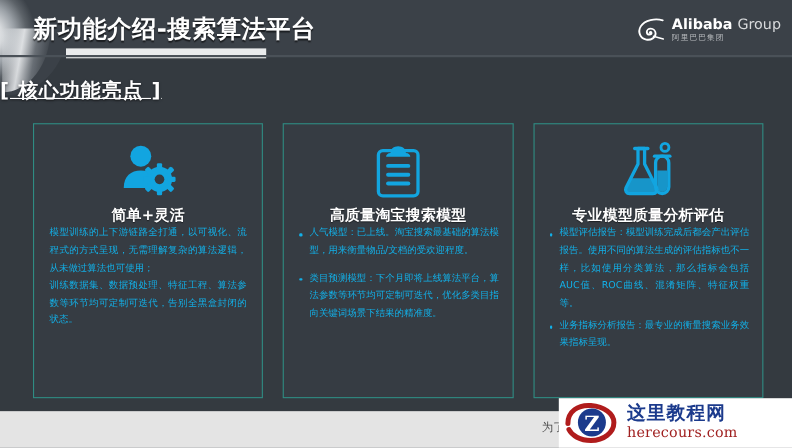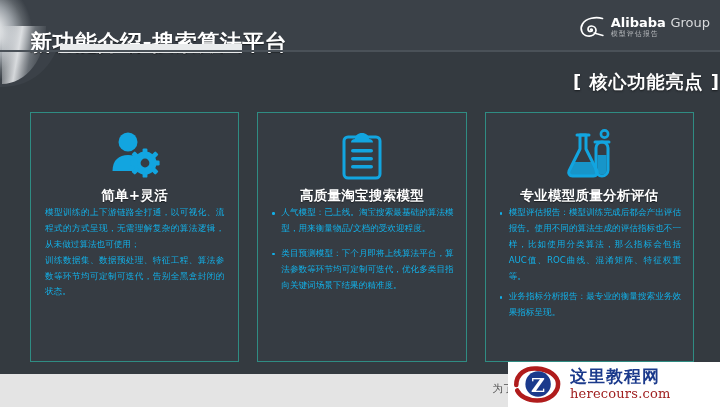--- a/index.html
+++ b/index.html
@@ -29,21 +29,21 @@
     background:radial-gradient(ellipse 52px 62px at 26% 46%, #f4f5f6 0%, #d6d9dc 22%, #9aa0a6 44%, #5c6268 64%, #3b4148 80%, #3b4148 100%);
     border-radius:0 0 60% 0;
     transform:rotate(-4deg);
   }
   .swoosh2{
     position:absolute; left:2px; top:26px; width:44px; height:58px;
     background:linear-gradient(100deg, rgba(255,255,255,.0) 0%, rgba(240,242,244,.85) 38%, rgba(150,156,162,.5) 62%, rgba(59,65,72,0) 88%);
     border-radius:0 0 100% 0;
   }
   .title {
-    position:absolute; left:30px; top:28px;
+    position:absolute; left:30px; top:12px;
     font-size:22px; font-weight:bold; color:#ffffff;
     letter-spacing:.5px;
     text-shadow:0 1px 1px rgba(0,0,0,.55);
     white-space:nowrap;
     text-align:right;
   }
   .title-underline {
     position:absolute; left:60px; top:44px; width:182px; height:9px;
     background:#e9ebec;
   }
@@ -51,24 +51,25 @@
     position:absolute; right:10px; top:8px; height:30px;
     display:flex; align-items:flex-end; gap:5px;
   }
   .logo-mark { width:27px; height:23px; flex:none; }
   .logo-txt { line-height:1; }
   .logo-en { font-size:13px; color:#ffffff; font-weight:bold; white-space:nowrap;}
   .logo-en .grp { font-weight:normal; color:#d8dadc; }
   .logo-cn { font-size:7px; color:#b9bcbf; letter-spacing:1px; margin-top:2px; white-space:nowrap;}
   
   .section-title {
-    position:absolute; left:0; top:70px; width:720px; text-align:right;
+    position:absolute; left:0; top:70px; width:720px; text-align:left;
     font-size:18px; font-weight:bold; color:#ffffff;
     letter-spacing:1px;
     text-shadow:0 1px 2px rgba(0,0,0,.5);
+    text-decoration:underline;
   }
   
   .cards {
     position:absolute; left:30px; top:112px; width:664px; height:250px;
     display:flex; gap:18px;border-radius:30px;
   }
   .card {
     flex:1 1 0; position:relative;
     border:1.4px solid #2f8c83;
     background:#363c43;
@@ -128,21 +129,21 @@
     <div class="title">新功能介绍-搜索算法平台</div>
     <div class="title-underline"></div>
 
     <div class="logo">
       <svg class="logo-mark" viewBox="0 0 54 46">
         <path d="M47 7 C34 3 14 6 7 18 C1 28 6 40 17 42 C26 43.6 34 38 34 31 C34 26 30 22 25 22 C21 22 18 25 18 28 C18 31 20 33 23 33 C25 33 26.6 31.8 26.6 30.2 C26.6 29 25.8 28.2 24.8 28.2 C24 28.2 23.4 28.8 23.4 29.4" fill="none" stroke="#ffffff" stroke-width="3.4" stroke-linecap="round"></path>
         <path d="M30 36 L48 41" fill="none" stroke="#ffffff" stroke-width="2.6" stroke-linecap="round"></path>
       </svg>
       <div class="logo-txt">
         <div class="logo-en"><span>Alibaba</span> <span class="grp">Group</span></div>
-        <div class="logo-cn">模型评估报告</div>
+        <div class="logo-cn">阿里巴巴集团</div>
       </div>
     </div>
   </div>
 
   <div class="section-title">[ 核心功能亮点 ]</div>
 
   <div class="cards">
 
     <div class="card">
       <div class="card-icon">

